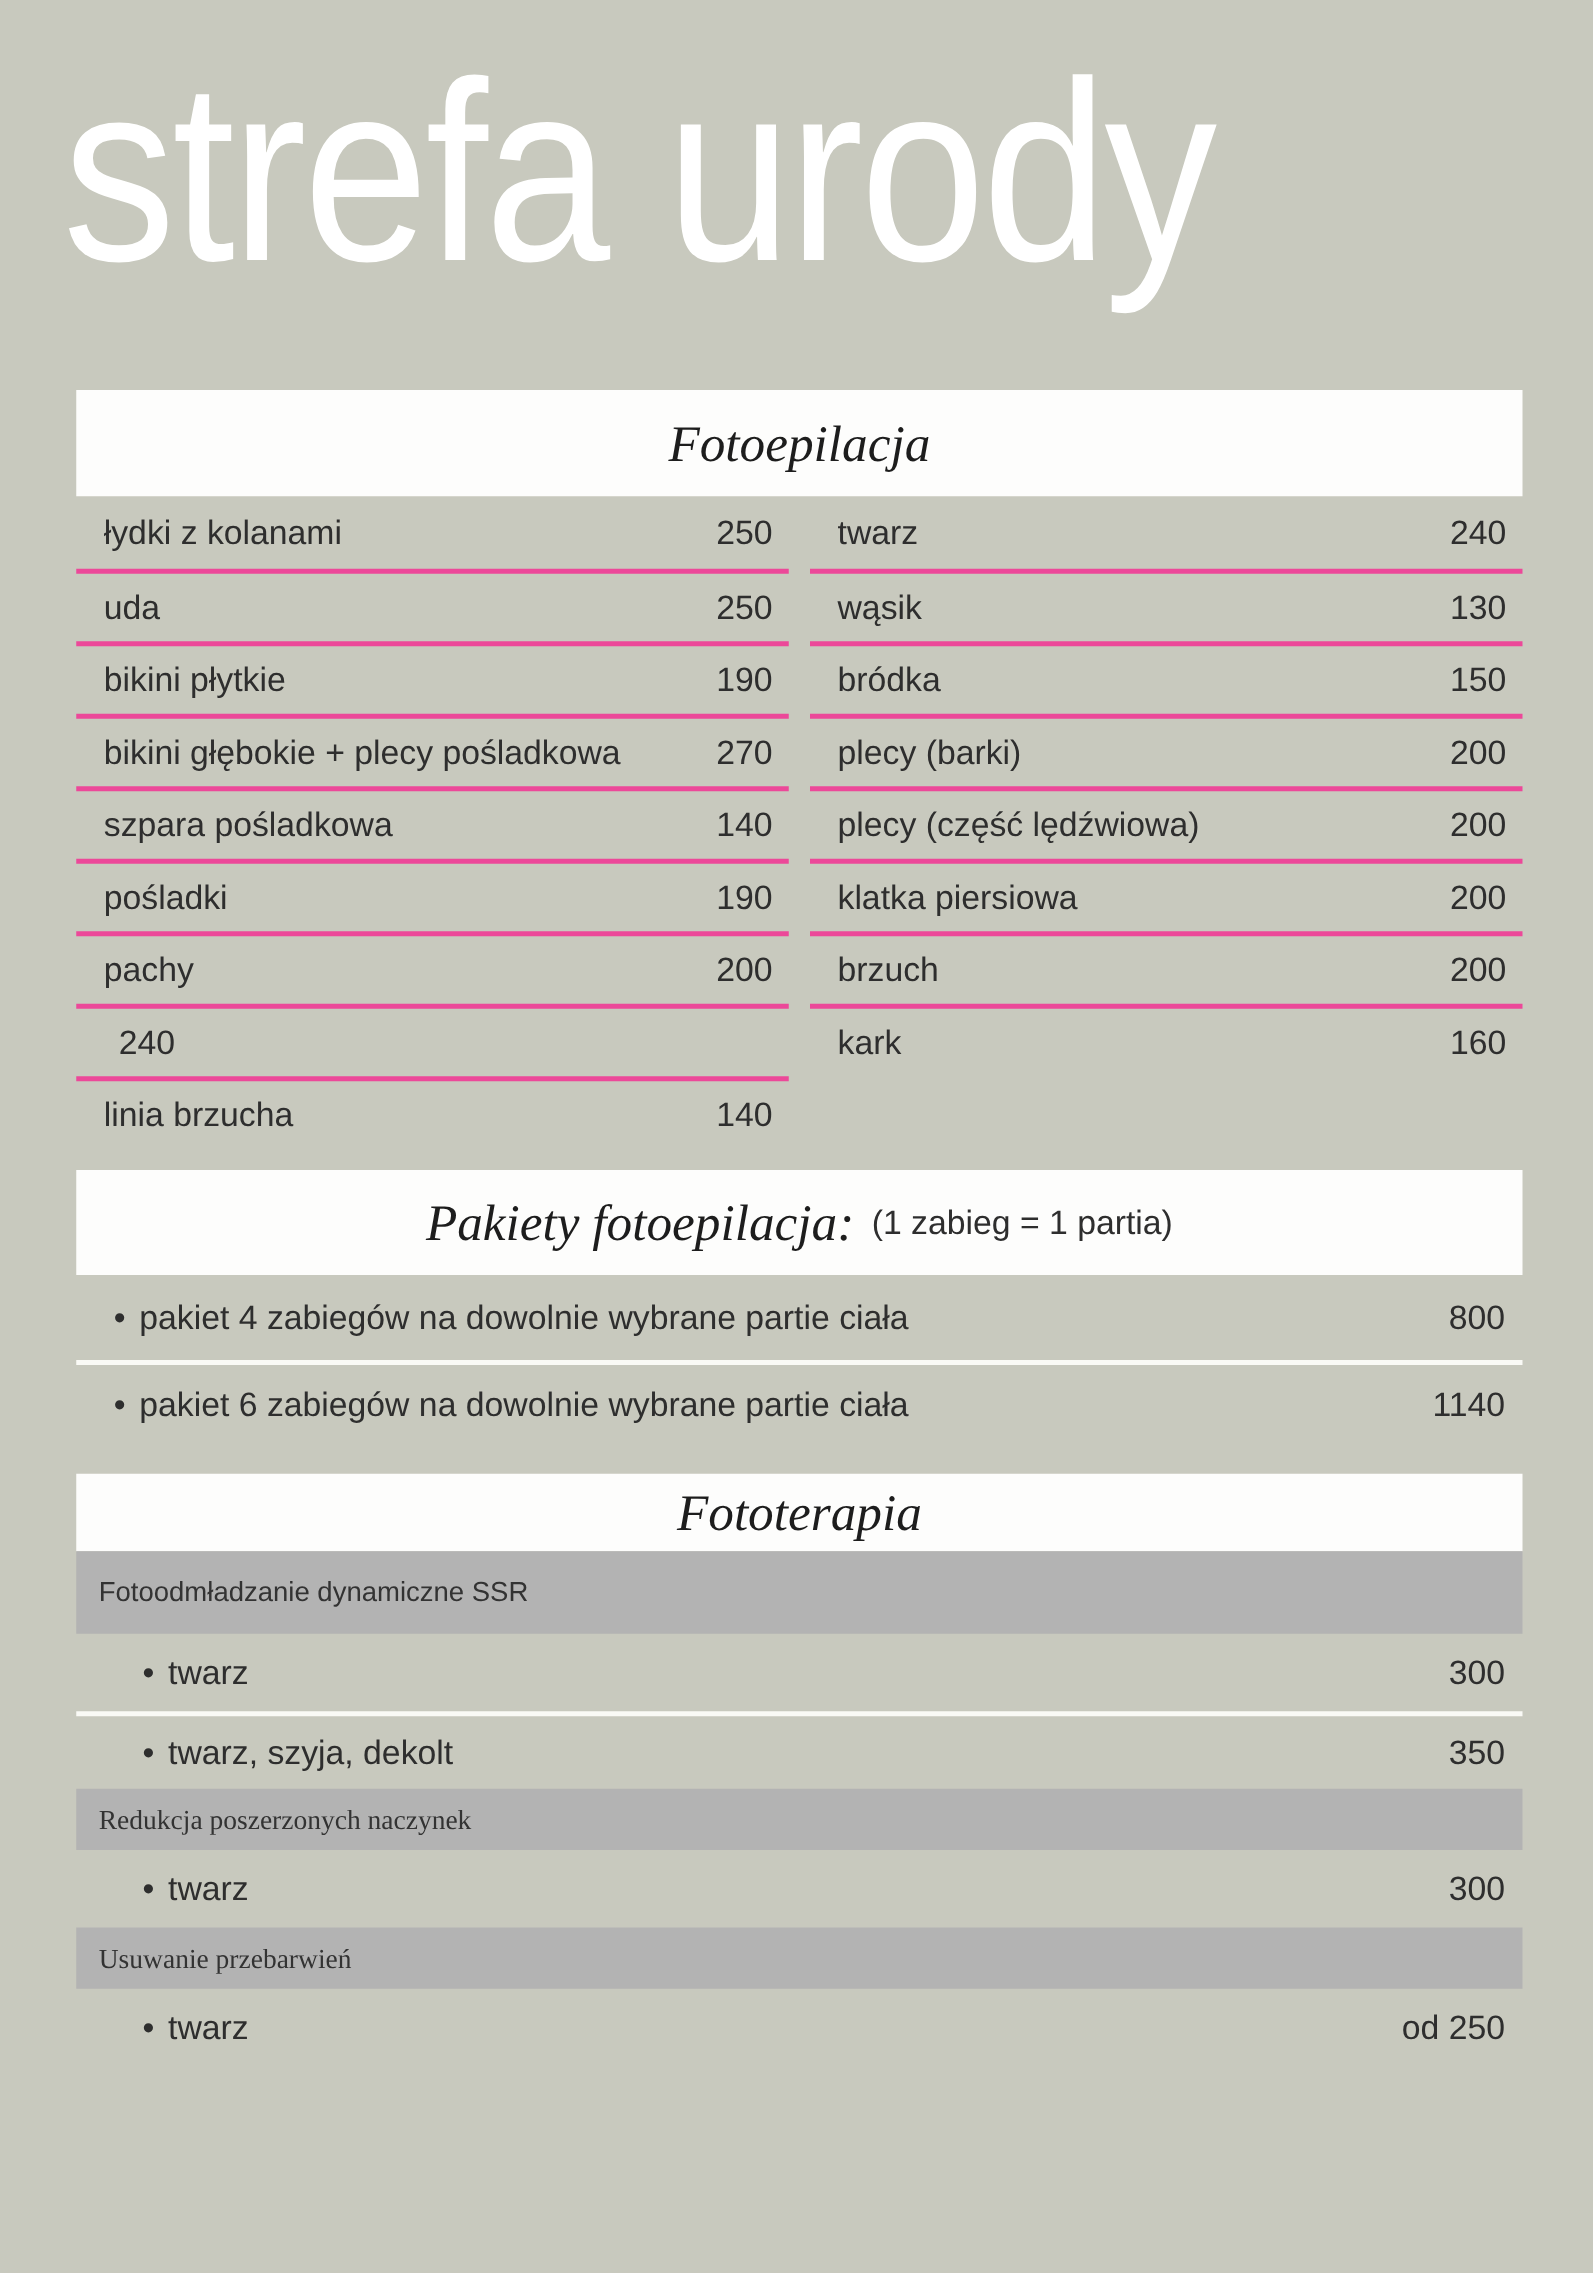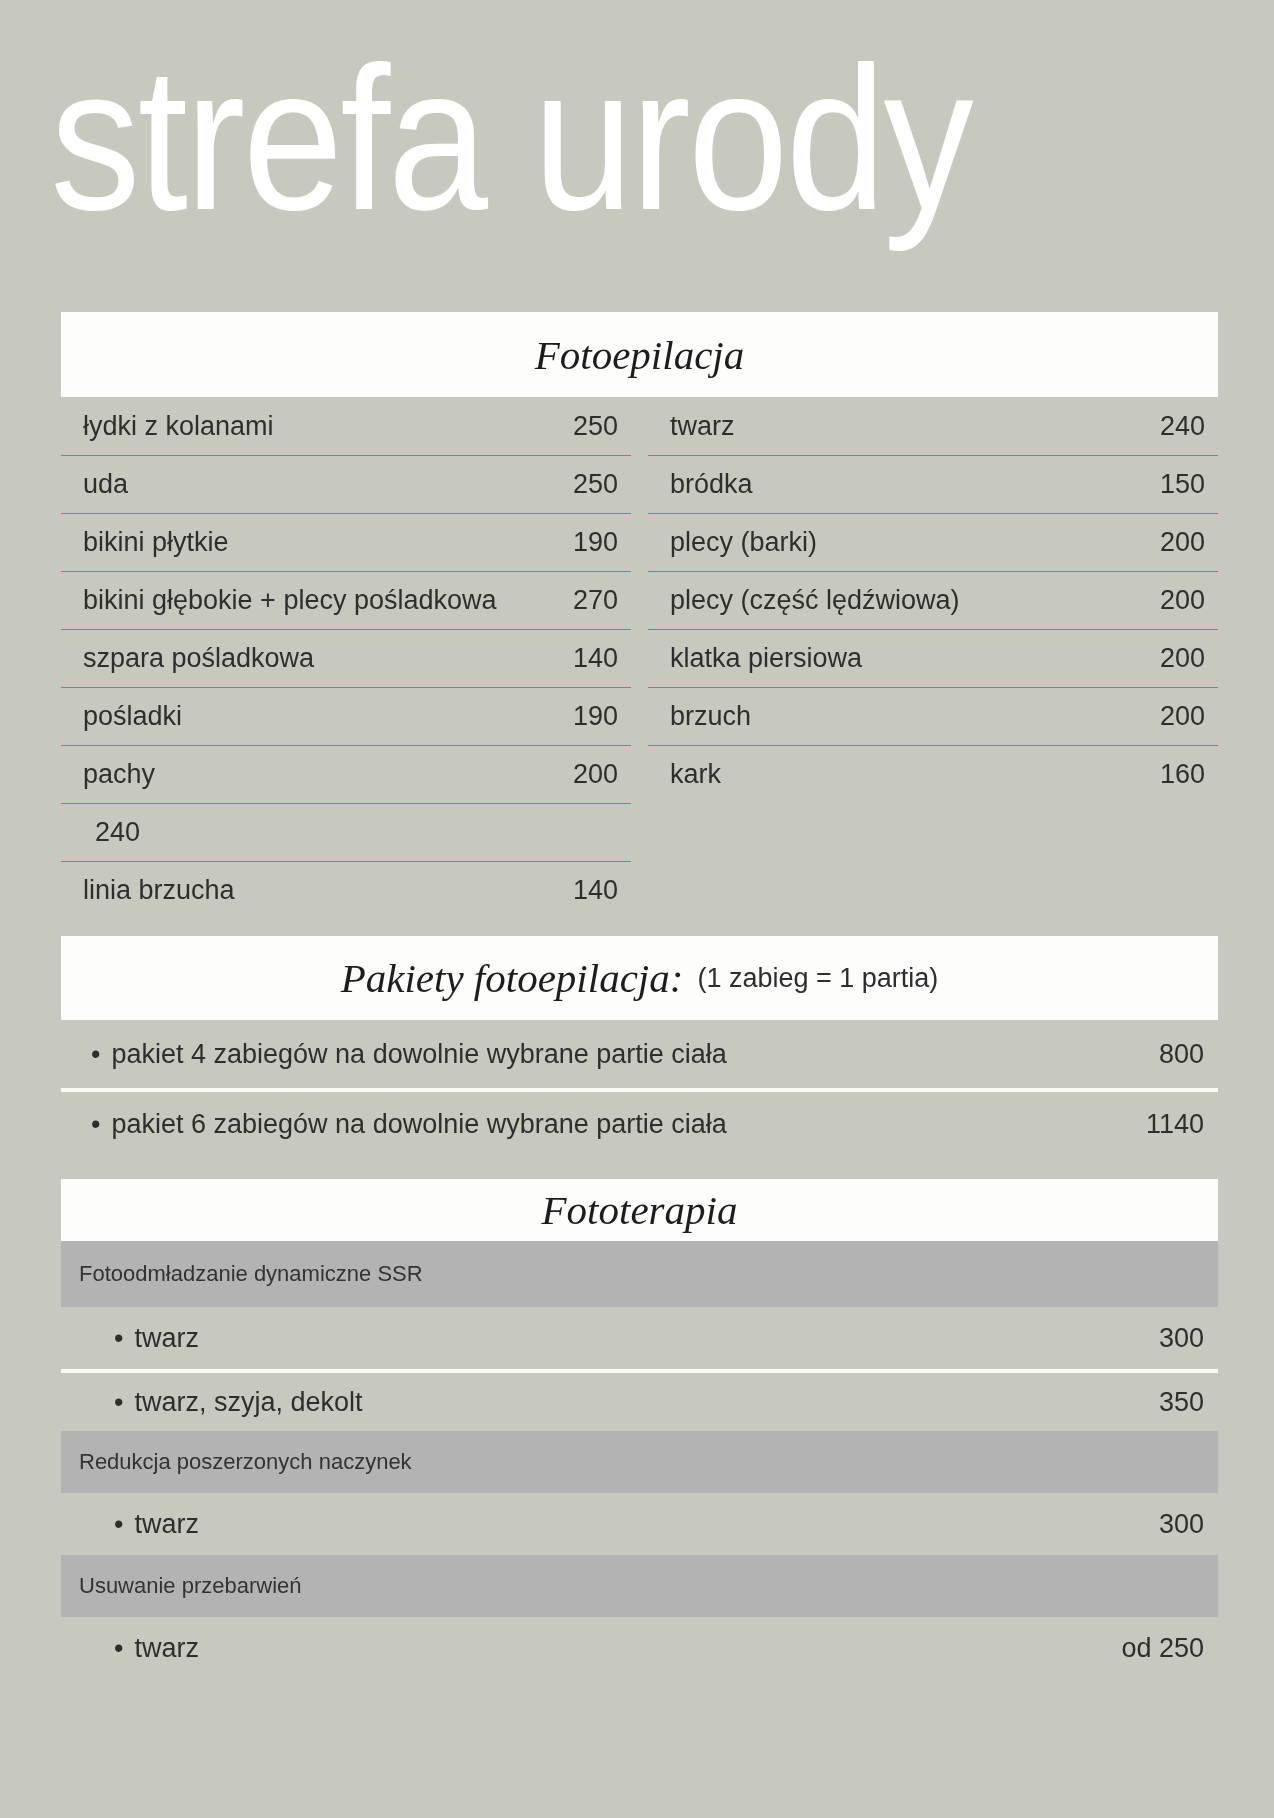--- a/index.html
+++ b/index.html
@@ -55,21 +55,21 @@
   .price-table { display:flex; gap:17px; }
   .price-col { flex:1; min-width:0; }
   .price-row {
     height:58px;
     display:flex; align-items:center; justify-content:space-between;
     padding:0 13px 0 22px;
     font-size:27px;
     box-sizing:border-box;
     white-space:nowrap;
   }
-  .price-row + .price-row { border-top:1px solid #ec4899; }
+  .price-row + .price-row { border-top:4px solid #ec4899; }
   .price-val { margin-left:12px; }
 
   
   .pakiet-row {
     height:68px;
     display:flex; align-items:center; justify-content:space-between;
     padding:0 14px 0 30px;
     font-size:27px;
     box-sizing:border-box;
   }
@@ -80,21 +80,21 @@
   
   .group-bar {
     background:#b3b3b3;
     height:66px;
     display:flex; align-items:center;
     padding:0 18px;
     font-size:22px;
     color:#333333;
     box-sizing:border-box;
   }
-  .group-bar.short { height:62px; }
+  .group-bar.short { height:49px;font-family:Liberation Serif, serif; }
 
   .sub-row {
     height:62px;
     display:flex; align-items:center; justify-content:space-between;
     padding:0 14px 0 53px;
     font-size:27px;
     box-sizing:border-box;
   }
   .sub-row + .sub-row { border-top:4px solid #fafaf6; }
   .label-wrap { display:flex; align-items:center; }
@@ -150,20 +150,24 @@
           <span class="price-val">140</span>
         </div>
       </div>
 
       <div class="price-col">
         <div class="price-row">
           <span>twarz</span>
           <span class="price-val">240</span>
         </div>
         <div class="price-row">
+          <span>wąsik</span>
+          <span class="price-val">130</span>
+        </div>
+        <div class="price-row">
           <span>bródka</span>
           <span class="price-val">150</span>
         </div>
         <div class="price-row">
           <span>plecy (barki)</span>
           <span class="price-val">200</span>
         </div>
         <div class="price-row">
           <span>plecy (część lędźwiowa)</span>
           <span class="price-val">200</span>

